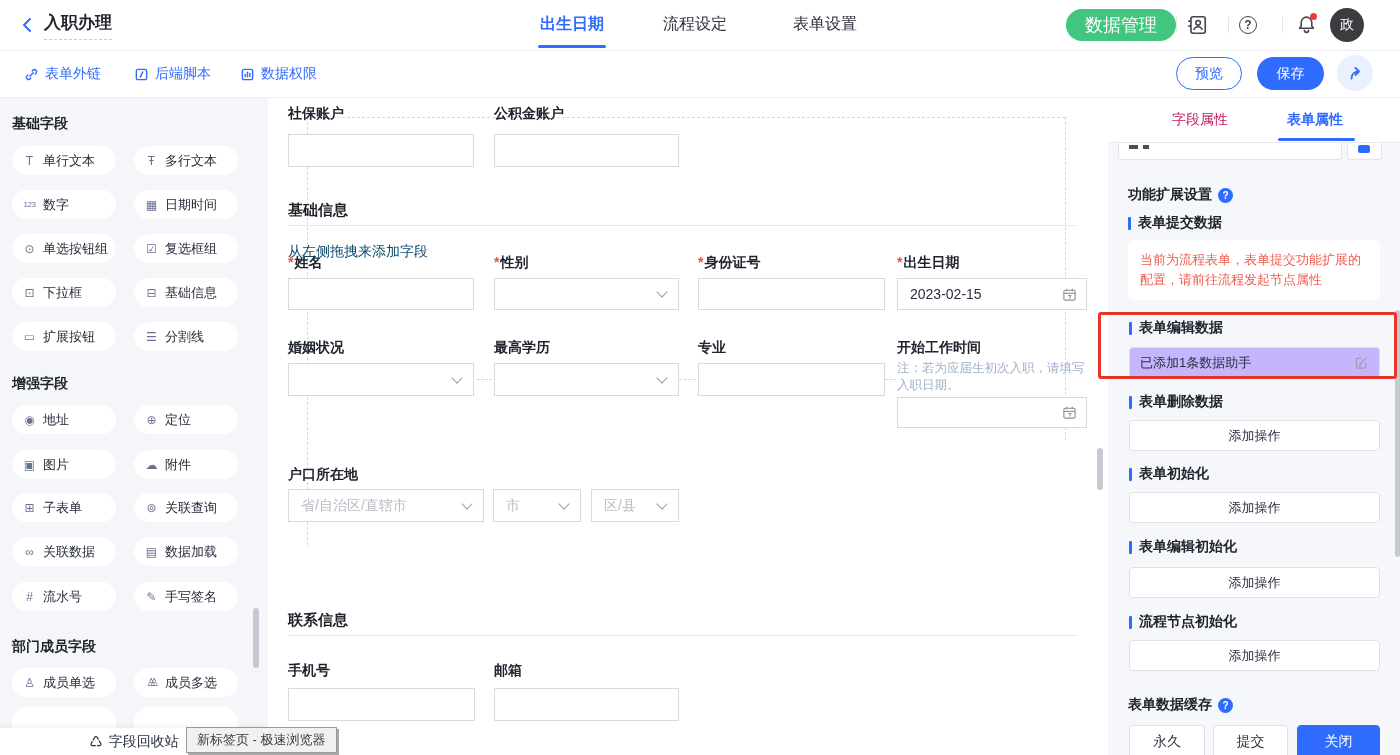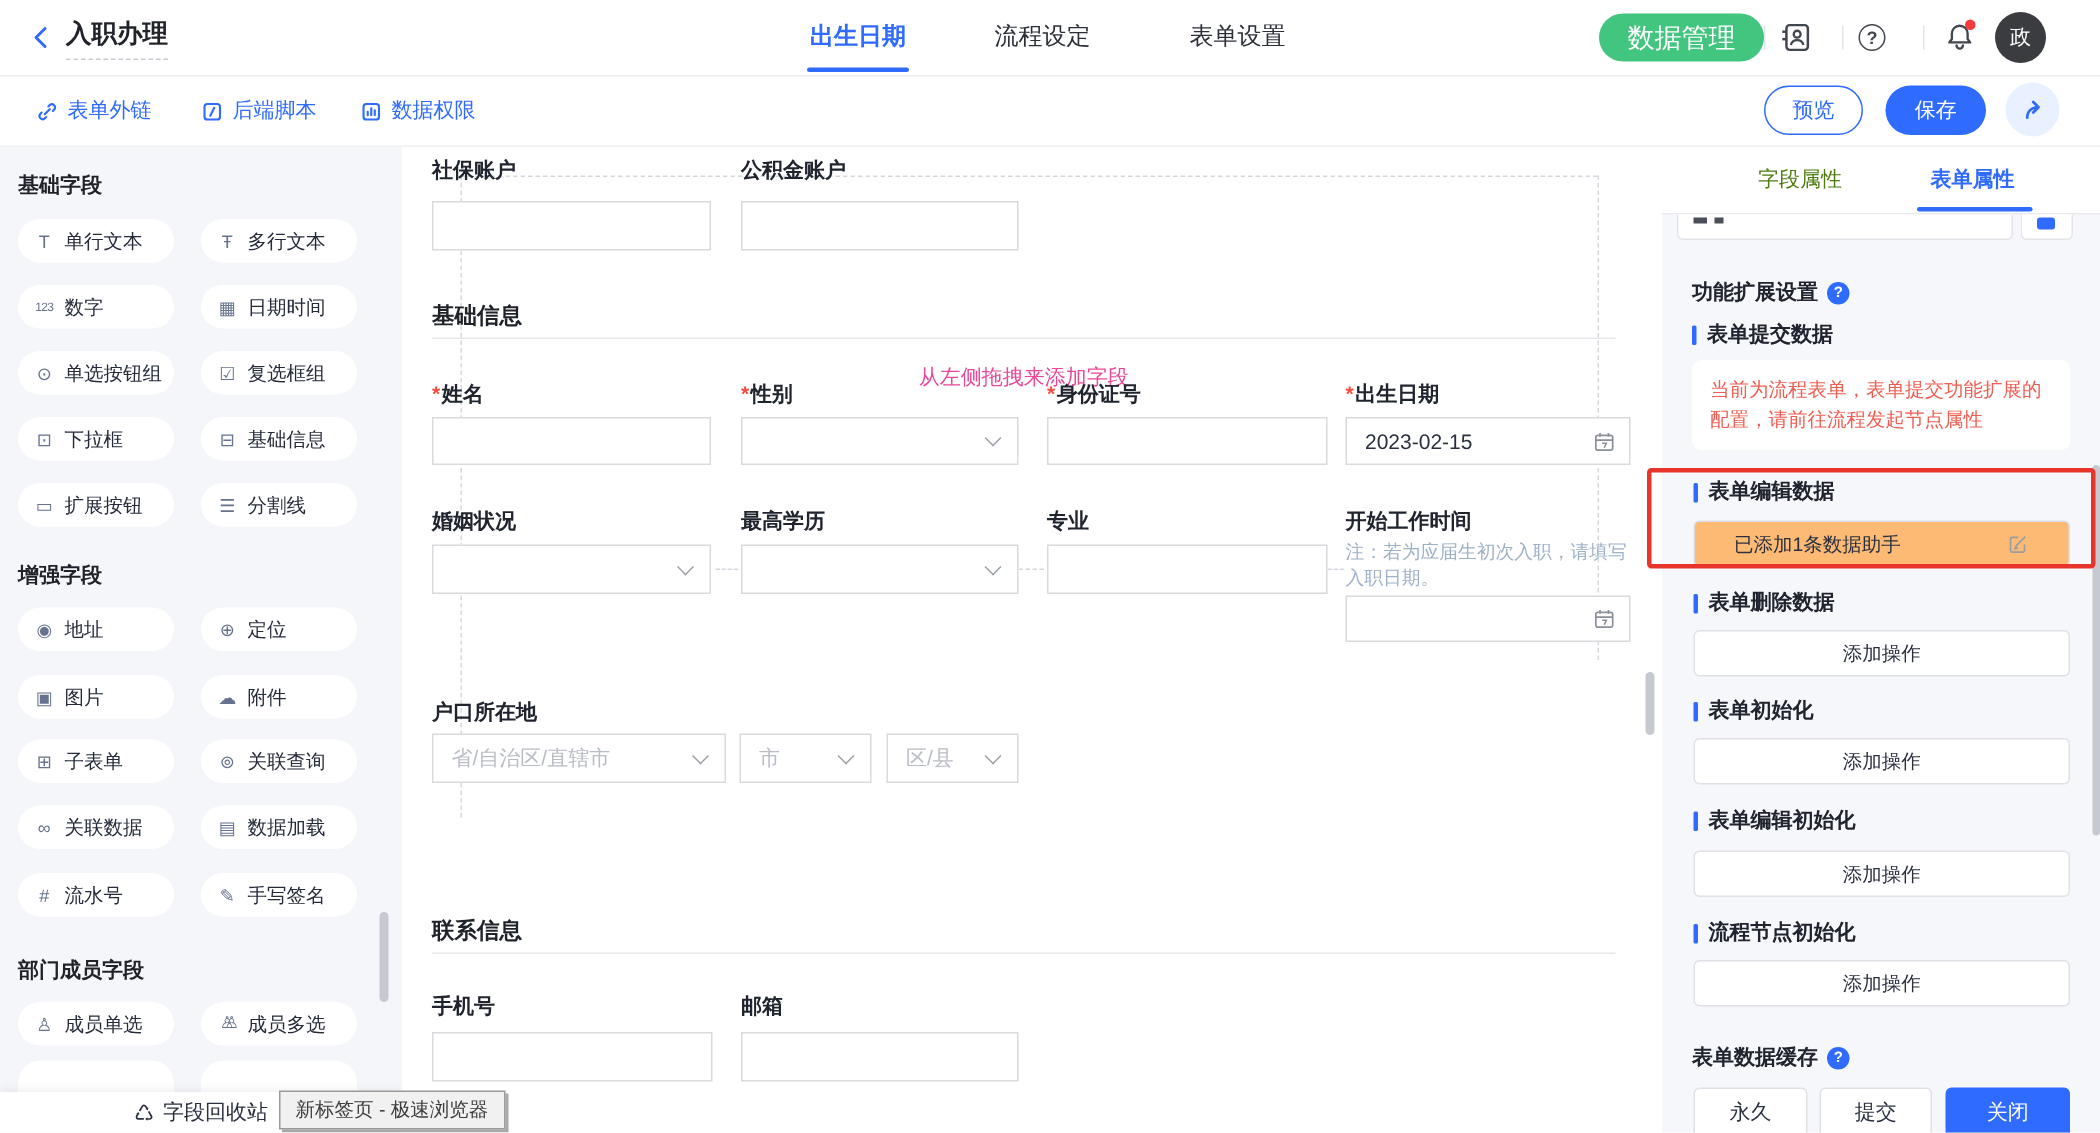--- a/index.html
+++ b/index.html
@@ -48,35 +48,35 @@
   .hdash{border-top:1px dashed #d5d8df}
   .flabel{font-size:14px;font-weight:600;color:#20242e;white-space:nowrap}
   .req::before{content:"*";color:#f34d3f;margin-right:1px}
   .sectitle2{font-size:15px;font-weight:700;color:#1f2329}
   .divline{height:1px;background:#e7e8ec}
   .inp{border:1px solid #d8dade;border-radius:0;background:#fff;box-sizing:border-box;position:absolute}
   .ph{font-size:14px;color:#b9bdc4;white-space:nowrap}
   .val{font-size:14px;color:#2a3040;white-space:nowrap}
   .chev{position:absolute;right:12px;top:50%;width:7px;height:7px;margin-top:-6px;
         border-right:1.5px solid #9aa0a8;border-bottom:1.5px solid #9aa0a8;transform:rotate(45deg)}
-  .hint{font-size:14px;color:#ec4899;text-align:center}
+  .hint{font-size:14px;color:#0c4a6e;text-align:left}
   .note{font-size:12.5px;color:#9fb0c9;line-height:1.35}
   
   .panel{left:1108px;top:97px;width:292px;height:658px;background:#f6f7fa}
   .ptabsrow{left:0;top:0;width:292px;height:45px;background:#fff;border-bottom:1px solid #e9eaee}
-  .ptab{font-size:14px;color:#4d7c0f;cursor:pointer}
+  .ptab{font-size:14px;color:#be185d;cursor:pointer}
   .ptab.active{color:#2f6bff;font-weight:600}
   .bluebar{width:3px;height:13px;background:#2f6bff;border-radius:1px;flex:none}
   .plab{display:flex;align-items:center;gap:7px;font-size:14px;font-weight:700;color:#20242e;white-space:nowrap}
   .addbtn{width:251px;height:31px;border:1px solid #dfe1e6;border-radius:4px;background:#fff;box-sizing:border-box;
           display:flex;align-items:center;justify-content:center;font-size:13px;color:#2a3040;cursor:pointer}
   .warncard{width:252px;background:#fff;border-radius:6px;padding:10px 12px;box-sizing:border-box;
             font-size:13px;color:#f05d51;line-height:20px}
-  .valuebox{width:251px;height:31px;border:1px solid #dcdee3;border-radius:4px;background:#fdba74;box-sizing:border-box;
-            display:flex;align-items:center;justify-content:space-between;padding:0 26px}
+  .valuebox{width:251px;height:31px;border:1px solid #dcdee3;border-radius:4px;background:#c4b5fd;box-sizing:border-box;
+            display:flex;align-items:center;justify-content:space-between;padding:0 10px}
   .bluehelp{width:15px;height:15px;border-radius:50%;background:#2f6bff;color:#fff;font-size:10px;font-weight:700;
             display:flex;align-items:center;justify-content:center;flex:none}
   .cachebtn{height:34px;border:1px solid #dfe1e6;border-radius:4px;background:#fff;box-sizing:border-box;
             display:flex;align-items:center;justify-content:center;font-size:14px;color:#2a3040;cursor:pointer}
   .cachebtn.sel{background:#2f6bff;border-color:#2f6bff;color:#fff}
   .redbox{left:1098px;top:312px;width:299px;height:67px;border:3px solid #e8352c;border-radius:3px;
           box-sizing:border-box;z-index:50;pointer-events:none}
   .tooltip{left:186px;top:727px;background:#f1f1f2;border:1px solid #9a9a9a;box-shadow:2px 2px 0 rgba(96,96,96,.55);
            padding:3px 10px;font-size:13px;color:#3c3c3c;white-space:nowrap;z-index:60}
   .fragment{position:absolute;background:#4a4f58}

